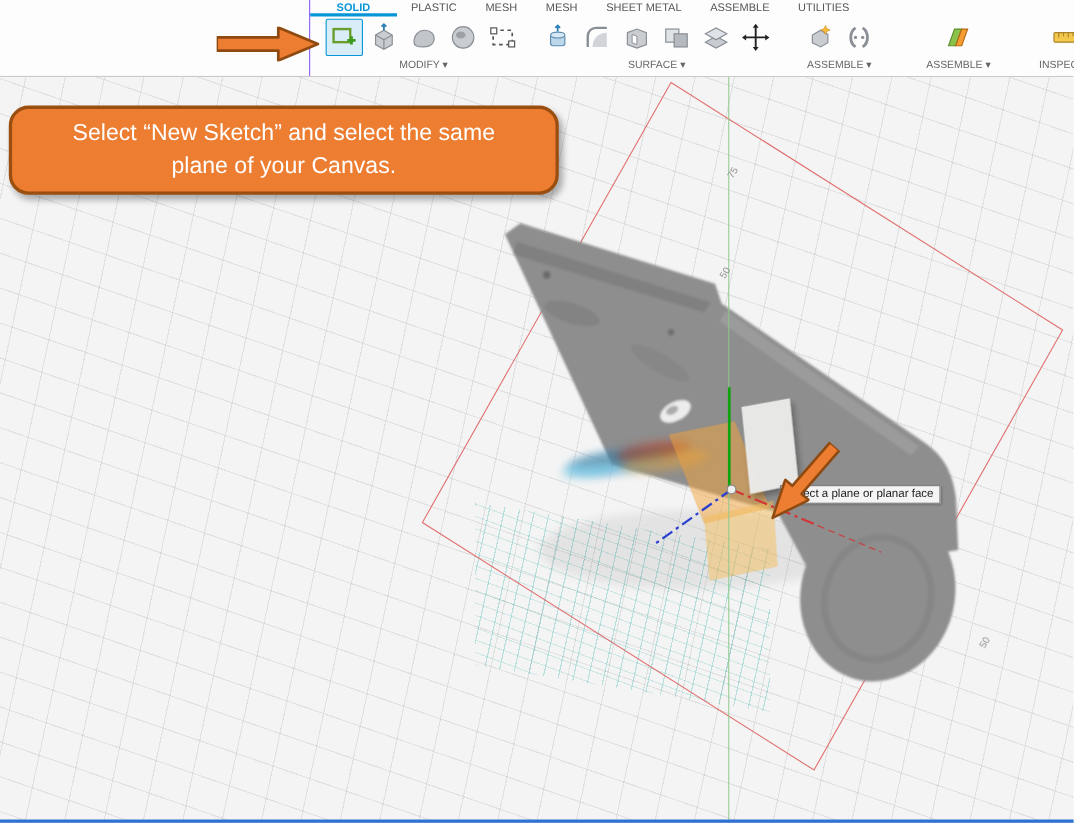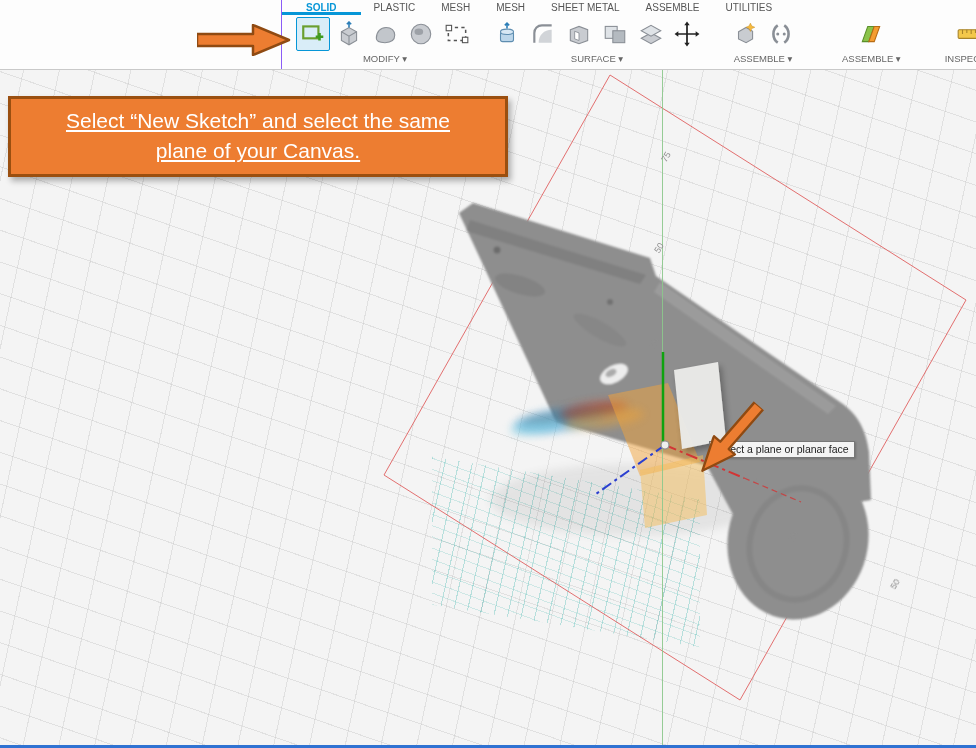--- a/index.html
+++ b/index.html
@@ -48,23 +48,23 @@
   .scene { position:absolute; inset:0; }
 
   .dimlabel { position:absolute; font-size:9px; color:#8f8f8f;
               transform:rotate(-58deg); transform-origin:center; }
   .tooltip { position:absolute; left:709px; top:371px; background:#f4f4f4;
              border:1px solid #777; color:#222; font-size:10.5px; line-height:13px;
              padding:1px 5px; white-space:nowrap; box-shadow:1px 1px 2px rgba(0,0,0,.2); }
 
   
   .callout { position:absolute; left:8px; top:96px; width:500px; z-index:30;
-             background:#ED7D31; border:3px solid #9A4F10; border-radius:0;
+             background:#ED7D31; border:3px solid #9A4F10; border-radius:18px;
              color:#fff; font-size:21px; line-height:1.45; text-align:center;
-             padding:7px 30px; box-shadow:3px 4px 6px rgba(0,0,0,.3);text-decoration:underline; }
+             padding:7px 30px; box-shadow:3px 4px 6px rgba(0,0,0,.3); }
   .block-arrow { position:absolute; z-index:30; }
   .arrow-toolbar { left:197px; top:24px; width:94px; height:32px; }
   .arrow-canvas  { left:686px; top:354px; width:88px; height:30px;
                    transform:rotate(131deg); }
   .bottombar { position:absolute; left:0; bottom:0; width:100%; height:3px;
                background:#2f72d2; z-index:40; }
 </style>
 </head>
 <body>
 

